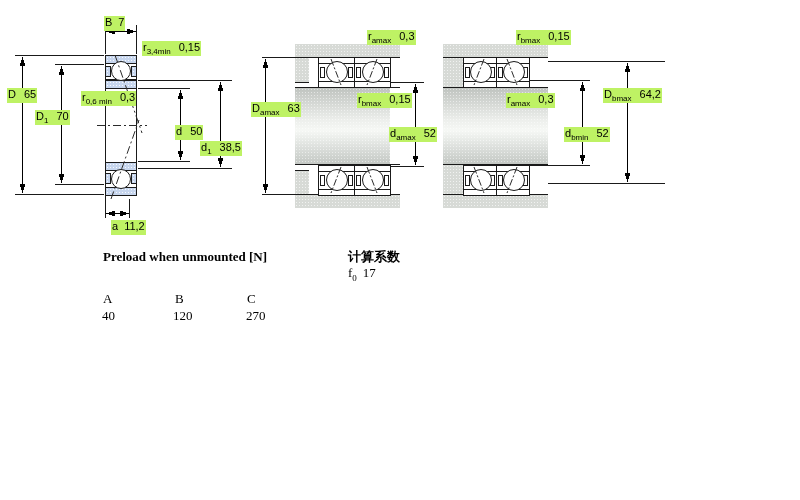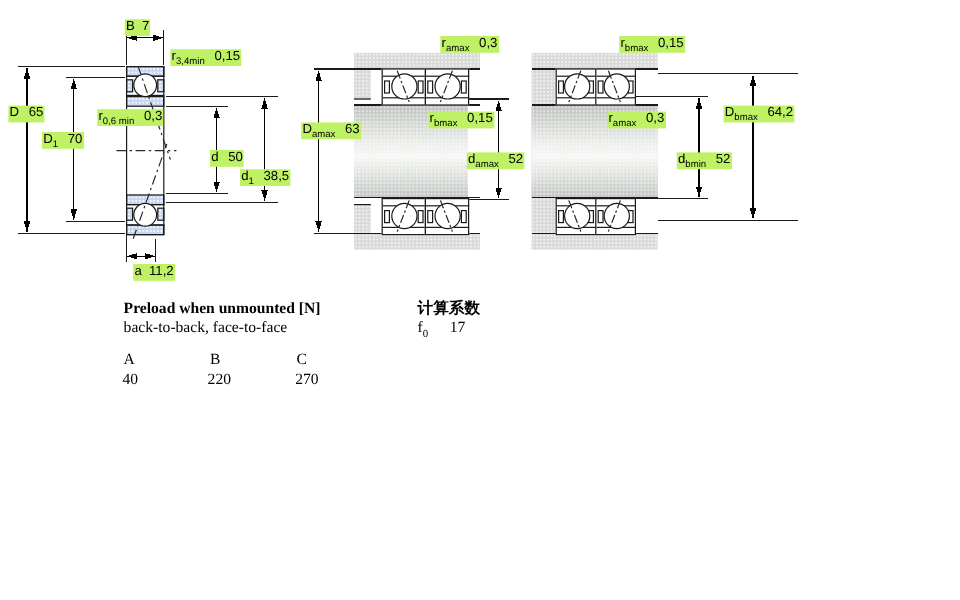--- a/index.html
+++ b/index.html
@@ -229,24 +229,23 @@
   <div class="lbl" style="left:516px;top:30px">
     <span>r</span><sub>bmax</sub><span class="val">0,15</span></div>
   <div class="lbl" style="left:506px;top:93px">
     <span>r</span><sub>amax</sub><span class="val">0,3</span></div>
   <div class="lbl" style="left:603px;top:88px">
     <span>D</span><sub>bmax</sub><span class="val">64,2</span></div>
   <div class="lbl" style="left:564px;top:127px">
     <span>d</span><sub>bmin</sub><span class="val">52</span></div>
 
   <div class="serif bold" style="left:103px;top:249px">Preload when unmounted [N]</div>
-  <div class="serif" style="left:103px;top:265px">back-to-back, face-to-face</div>
   <div class="serif" style="left:103px;top:291px">A</div>
   <div class="serif" style="left:175px;top:291px">B</div>
   <div class="serif" style="left:247px;top:291px">C</div>
   <div class="serif" style="left:102px;top:308px">40</div>
-  <div class="serif" style="left:173px;top:308px">220</div>
+  <div class="serif" style="left:173px;top:308px">120</div>
   <div class="serif" style="left:246px;top:308px">270</div>
   <div class="serif bold" style="left:348px;top:249px">计算系数</div>
   <div class="serif" style="left:348px;top:265px">
-    <span>f</span><sub>0</sub><span style="margin-left:18px">17</span></div>
+    <span>f</span><sub>0</sub><span style="margin-left:6px">17</span></div>
 
 </div>
 
 </body></html>

